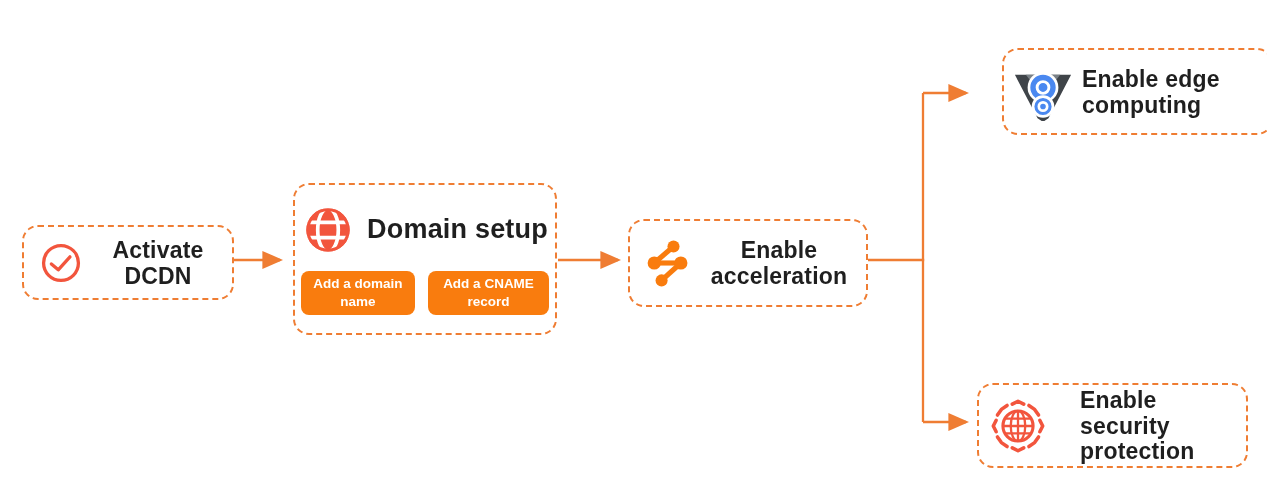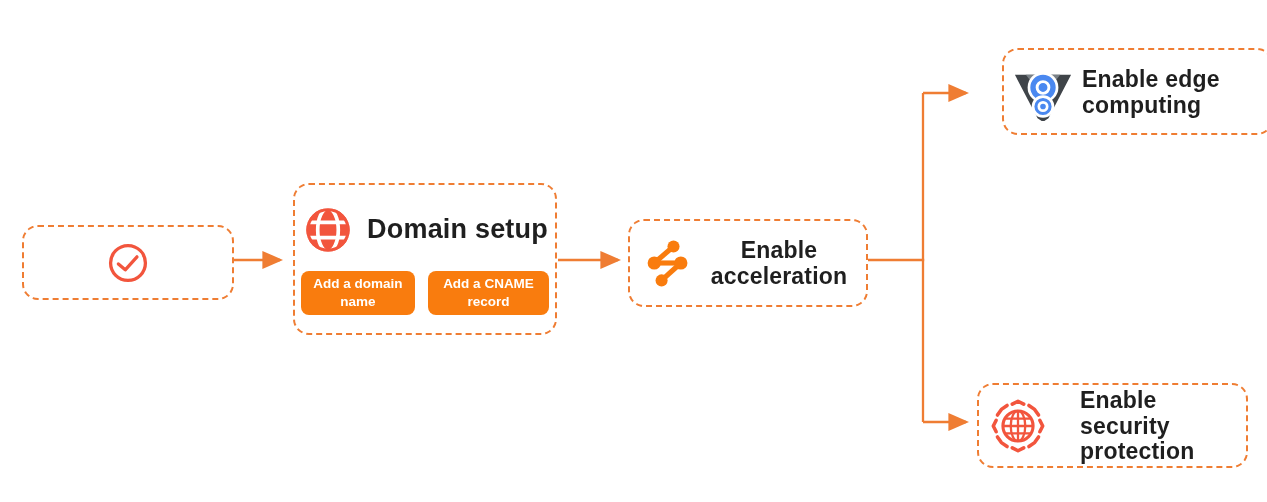--- a/index.html
+++ b/index.html
@@ -89,20 +89,21 @@
   </svg>
 
   <div class="node node-activate centered">
     <span class="icon">
       <svg width="44" height="44" viewBox="0 0 48 48">
         <circle cx="24" cy="24" r="19" fill="none" stroke="var(--icon-red)" stroke-width="3.6"></circle>
         <path d="M12.5,24.5 L21,31.8 L34.5,16.8" fill="none" stroke="#FFFFFF" stroke-width="9" stroke-linecap="round" stroke-linejoin="round"></path>
         <path d="M13.5,25 L21,31.4 L33.8,17.3" fill="none" stroke="var(--icon-red)" stroke-width="3.6" stroke-linecap="round" stroke-linejoin="round"></path>
       </svg>
     </span>
+    <span class="node-title">Activate DCDN</span>
   </div>
 
   <div class="node node-domain">
     <div class="domain-header">
       <span class="icon">
         <svg width="52" height="52" viewBox="0 0 48 48">
           <defs>
               <clipPath id="gclip1">
                 <circle cx="24" cy="24" r="20"></circle>
               </clipPath>

